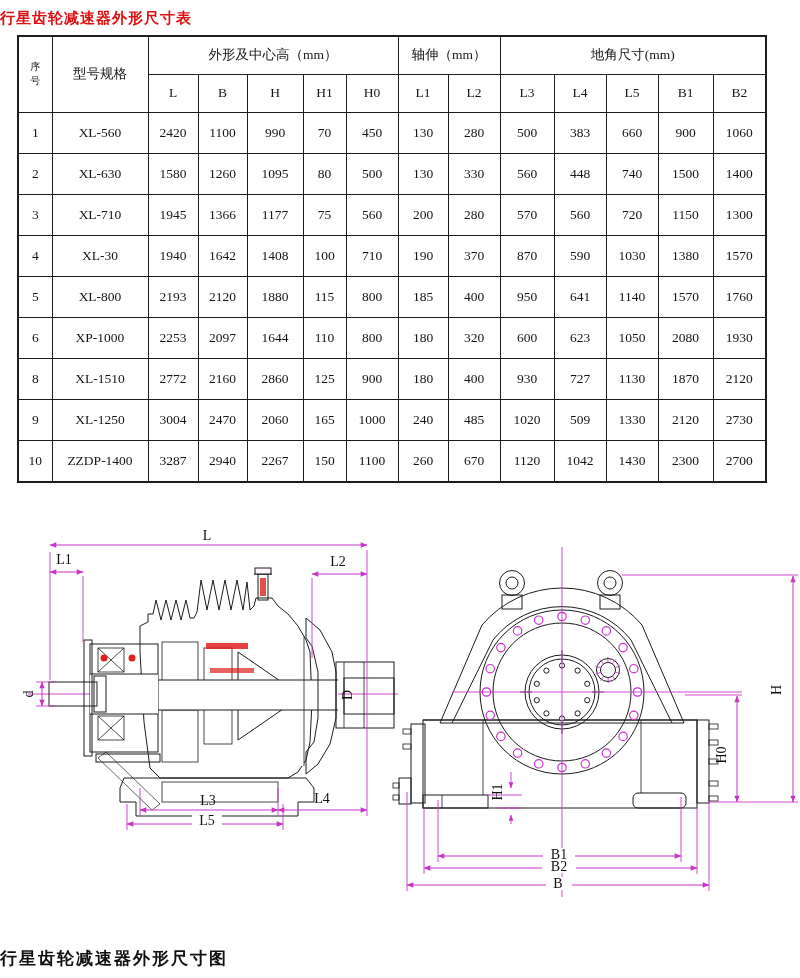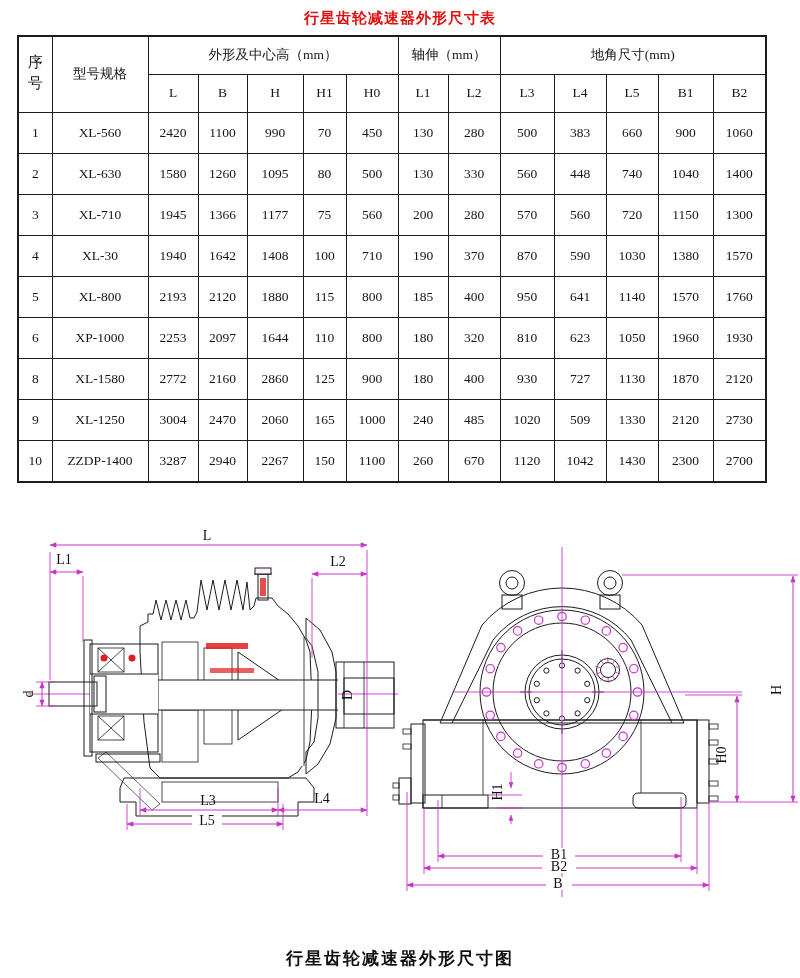--- a/index.html
+++ b/index.html
@@ -7,48 +7,48 @@
     --ink:#1c1c1c;
     --red:#e01010;
     --ared:#e02020;
   }
   html,body{margin:0;padding:0;background:#fff;}
   body{
     width:800px;height:978px;overflow:hidden;position:relative;
     font-family:"Liberation Serif","DejaVu Serif",serif;color:#111;
   }
   .title{
-    text-align:center;padding:9px 0 7px 0;
+    padding:9px 0 7px 0;
     color:var(--red);font-weight:bold;font-size:15px;letter-spacing:1px;
   }
   table.dim{
     border-collapse:collapse;table-layout:fixed;width:746px;margin-left:17px;
     border:2px solid var(--ink);
   }
   table.dim th,table.dim td{
     border:1px solid var(--ink);text-align:center;vertical-align:middle;
     font-weight:normal;font-size:13.5px;padding:0;color:#151515;
   }
   table.dim tr.hrow{height:38px;}
   table.dim td{height:40px;}
-  .vtext{display:inline-block;width:1.1em;line-height:1.45;word-break:break-all;font-size:15px;font-family:Liberation Mono, monospace;}
+  .vtext{display:inline-block;width:1.1em;line-height:1.45;word-break:break-all;font-size:10px;}
   .drawing-wrap{margin-top:4px;}
   
   .k{stroke:var(--ink);stroke-width:1;fill:none;}
   .kt{stroke:var(--ink);stroke-width:0.8;fill:none;}
   .dim-line{stroke:var(--mag);stroke-width:1;fill:none;
     marker-start:url(#ma);marker-end:url(#ma);}
   .ext{stroke:var(--mag);stroke-width:0.9;fill:none;}
   .magl{stroke:var(--mag);stroke-width:0.9;fill:none;}
   .mag-ring{stroke:var(--mag);stroke-width:1.2;fill:#fff;}
   .hubdot{stroke:var(--ink);stroke-width:1;fill:#fff;}
   .lbl{font-family:"Liberation Serif","DejaVu Serif",serif;font-size:14px;fill:#101010;}
   .whitebg{fill:#fff;}
   .caption{
-    text-align:center;font-size:17px;font-weight:bold;letter-spacing:2px;
+    font-size:17px;font-weight:bold;letter-spacing:2px;
     margin-top:26px;color:#101010;
   }
 </style>
 </head>
 <body>
 
 <div class="title">行星齿轮减速器外形尺寸表</div>
 
 <table class="dim">
   <colgroup>
@@ -113,21 +113,21 @@
         <td>1580</td>
         <td>1260</td>
         <td>1095</td>
         <td>80</td>
         <td>500</td>
         <td>130</td>
         <td>330</td>
         <td>560</td>
         <td>448</td>
         <td>740</td>
-        <td>1040</td>
+        <td>1500</td>
         <td>1400</td>
       </tr>
       <tr>
         <td>3</td>
         <td>XL-710</td>
         <td>1945</td>
         <td>1366</td>
         <td>1177</td>
         <td>75</td>
         <td>560</td>
@@ -174,29 +174,29 @@
       <tr>
         <td>6</td>
         <td>XP-1000</td>
         <td>2253</td>
         <td>2097</td>
         <td>1644</td>
         <td>110</td>
         <td>800</td>
         <td>180</td>
         <td>320</td>
-        <td>810</td>
+        <td>600</td>
         <td>623</td>
         <td>1050</td>
-        <td>1960</td>
+        <td>2080</td>
         <td>1930</td>
       </tr>
       <tr>
         <td>8</td>
-        <td>XL-1580</td>
+        <td>XL-1510</td>
         <td>2772</td>
         <td>2160</td>
         <td>2860</td>
         <td>125</td>
         <td>900</td>
         <td>180</td>
         <td>400</td>
         <td>930</td>
         <td>727</td>
         <td>1130</td>

